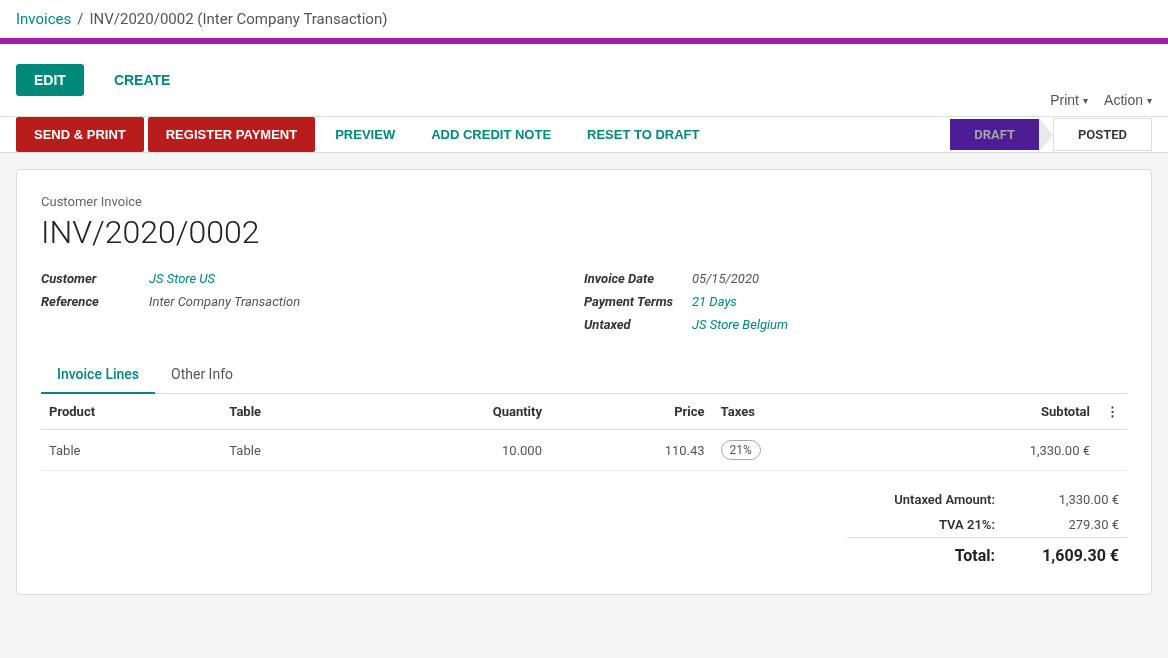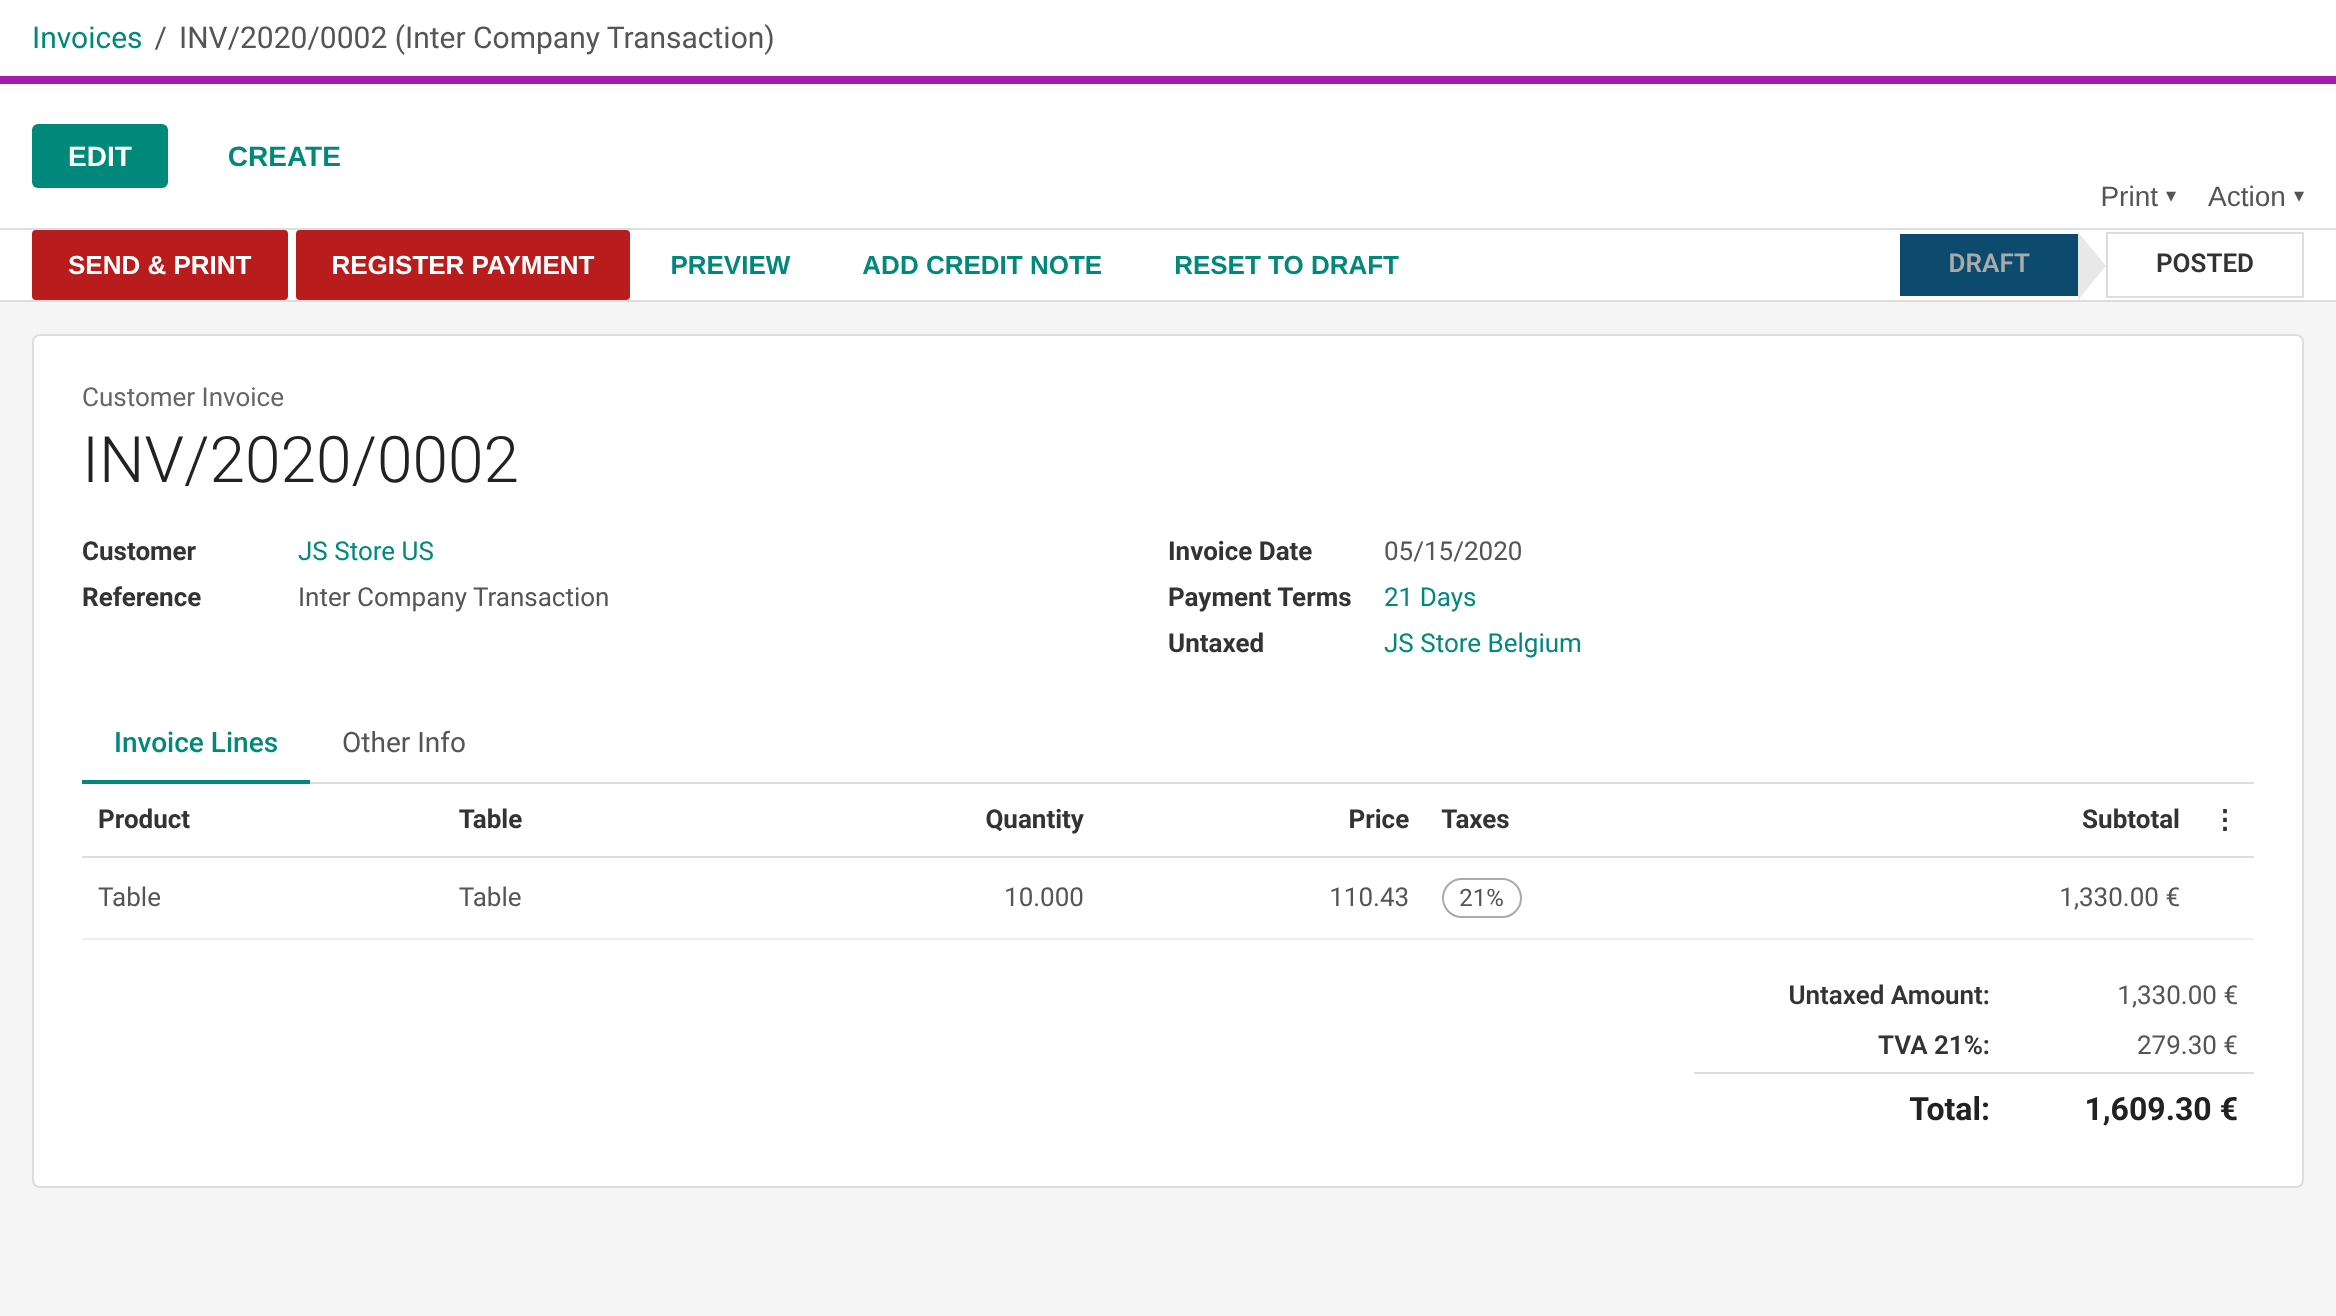--- a/index.html
+++ b/index.html
@@ -1,46 +1,46 @@
 <!DOCTYPE html>
 <html><head>
   <meta charset="utf-8">
   <style>
     * { box-sizing: border-box; margin: 0; padding: 0; }
     body { font-family: 'Roboto', Arial, sans-serif; font-size: 14px; color: #333; background: #f5f5f5; }
 
-    .top-bar { background: #fff; padding: 10px 16px; display: flex; align-items: center; border-bottom: 4px solid #a21caf; }
+    .top-bar { background: #fff; padding: 10px 16px; display: flex; align-items: center; border-bottom: 6px solid #a21caf; }
     .breadcrumb { display: flex; align-items: center; gap: 6px; font-size: 15px; color: #555; }
     .breadcrumb a { color: #00897b; text-decoration: none; }
     .breadcrumb span { color: #555; }
 
     .action-bar { background: #fff; padding: 8px 16px; display: flex; align-items: center; gap: 12px; border-bottom: 1px solid #ddd; }
     .btn-edit { background: #00897b; color: #fff; border: none; padding: 8px 18px; font-size: 14px; font-weight: 600; border-radius: 3px; cursor: pointer; }
     .btn-create { background: transparent; color: #00897b; border: none; padding: 8px 18px; font-size: 14px; font-weight: 600; cursor: pointer; }
     .spacer { flex: 1; }
     .print-action { display: flex; gap: 16px; align-items: center; margin-top: 40px; }
     .dropdown-btn { background: transparent; border: none; color: #555; font-size: 14px; cursor: pointer; display: flex; align-items: center; gap: 4px; }
     .dropdown-btn::after { content: '▾'; font-size: 10px; }
 
     .secondary-bar { background: #fff; padding: 0 16px; display: flex; align-items: center; gap: 0; border-bottom: 1px solid #ddd; }
     .btn-secondary { background: #b91c1c; color: #fff; border: none; padding: 10px 18px; font-size: 13px; font-weight: 700; cursor: pointer; margin-right: 4px; border-radius: 2px; }
     .btn-secondary.outline { background: transparent; color: #00897b; font-weight: 600; border: none; padding: 10px 16px; }
     .status-track { display: flex; align-items: center; margin-left: auto; }
-    .status-step { padding: 8px 24px; font-size: 13px; font-weight: 600; color: #aaa; background: #0c4a6e; position: relative; }
+    .status-step { padding: 8px 24px; font-size: 13px; font-weight: 600; color: #aaa; background: #4c1d95; position: relative; }
     .status-step.active { background: #fff; color: #333; border: 1px solid #ddd; }
     .status-arrow { width: 0; height: 0; border-top: 17px solid transparent; border-bottom: 17px solid transparent; border-left: 14px solid #e8e8e8; }
 
     .content-area { padding: 16px; }
     .invoice-card { background: #fff; border: 1px solid #ddd; border-radius: 4px; padding: 24px; }
 
     .invoice-label { font-size: 13px; color: #666; margin-bottom: 4px; }
     .invoice-number { font-size: 32px; font-weight: 300; color: #222; margin-bottom: 20px; }
 
     .meta-grid { display: grid; grid-template-columns: 1fr 1fr; gap: 0; margin-bottom: 24px; }
-    .meta-left, .meta-right { display: flex; flex-direction: column; gap: 8px; }
+    .meta-left, .meta-right { display: flex; flex-direction: column; gap: 8px; font-style: italic; }
     .meta-row { display: flex; align-items: baseline; gap: 8px; }
     .meta-key { font-weight: 700; font-size: 13px; color: #333; min-width: 100px; }
     .meta-val { color: #00897b; font-size: 13px; }
     .meta-val.plain { color: #555; }
 
     .tabs { display: flex; border-bottom: 1px solid #ddd; margin-bottom: 0; }
     .tab { padding: 10px 16px; cursor: pointer; font-size: 14px; color: #555; border-bottom: 2px solid transparent; margin-bottom: -1px; }
     .tab.active { color: #00897b; border-bottom: 2px solid #00897b; font-weight: 500; }
 
     .table-section { margin-top: 0; }

